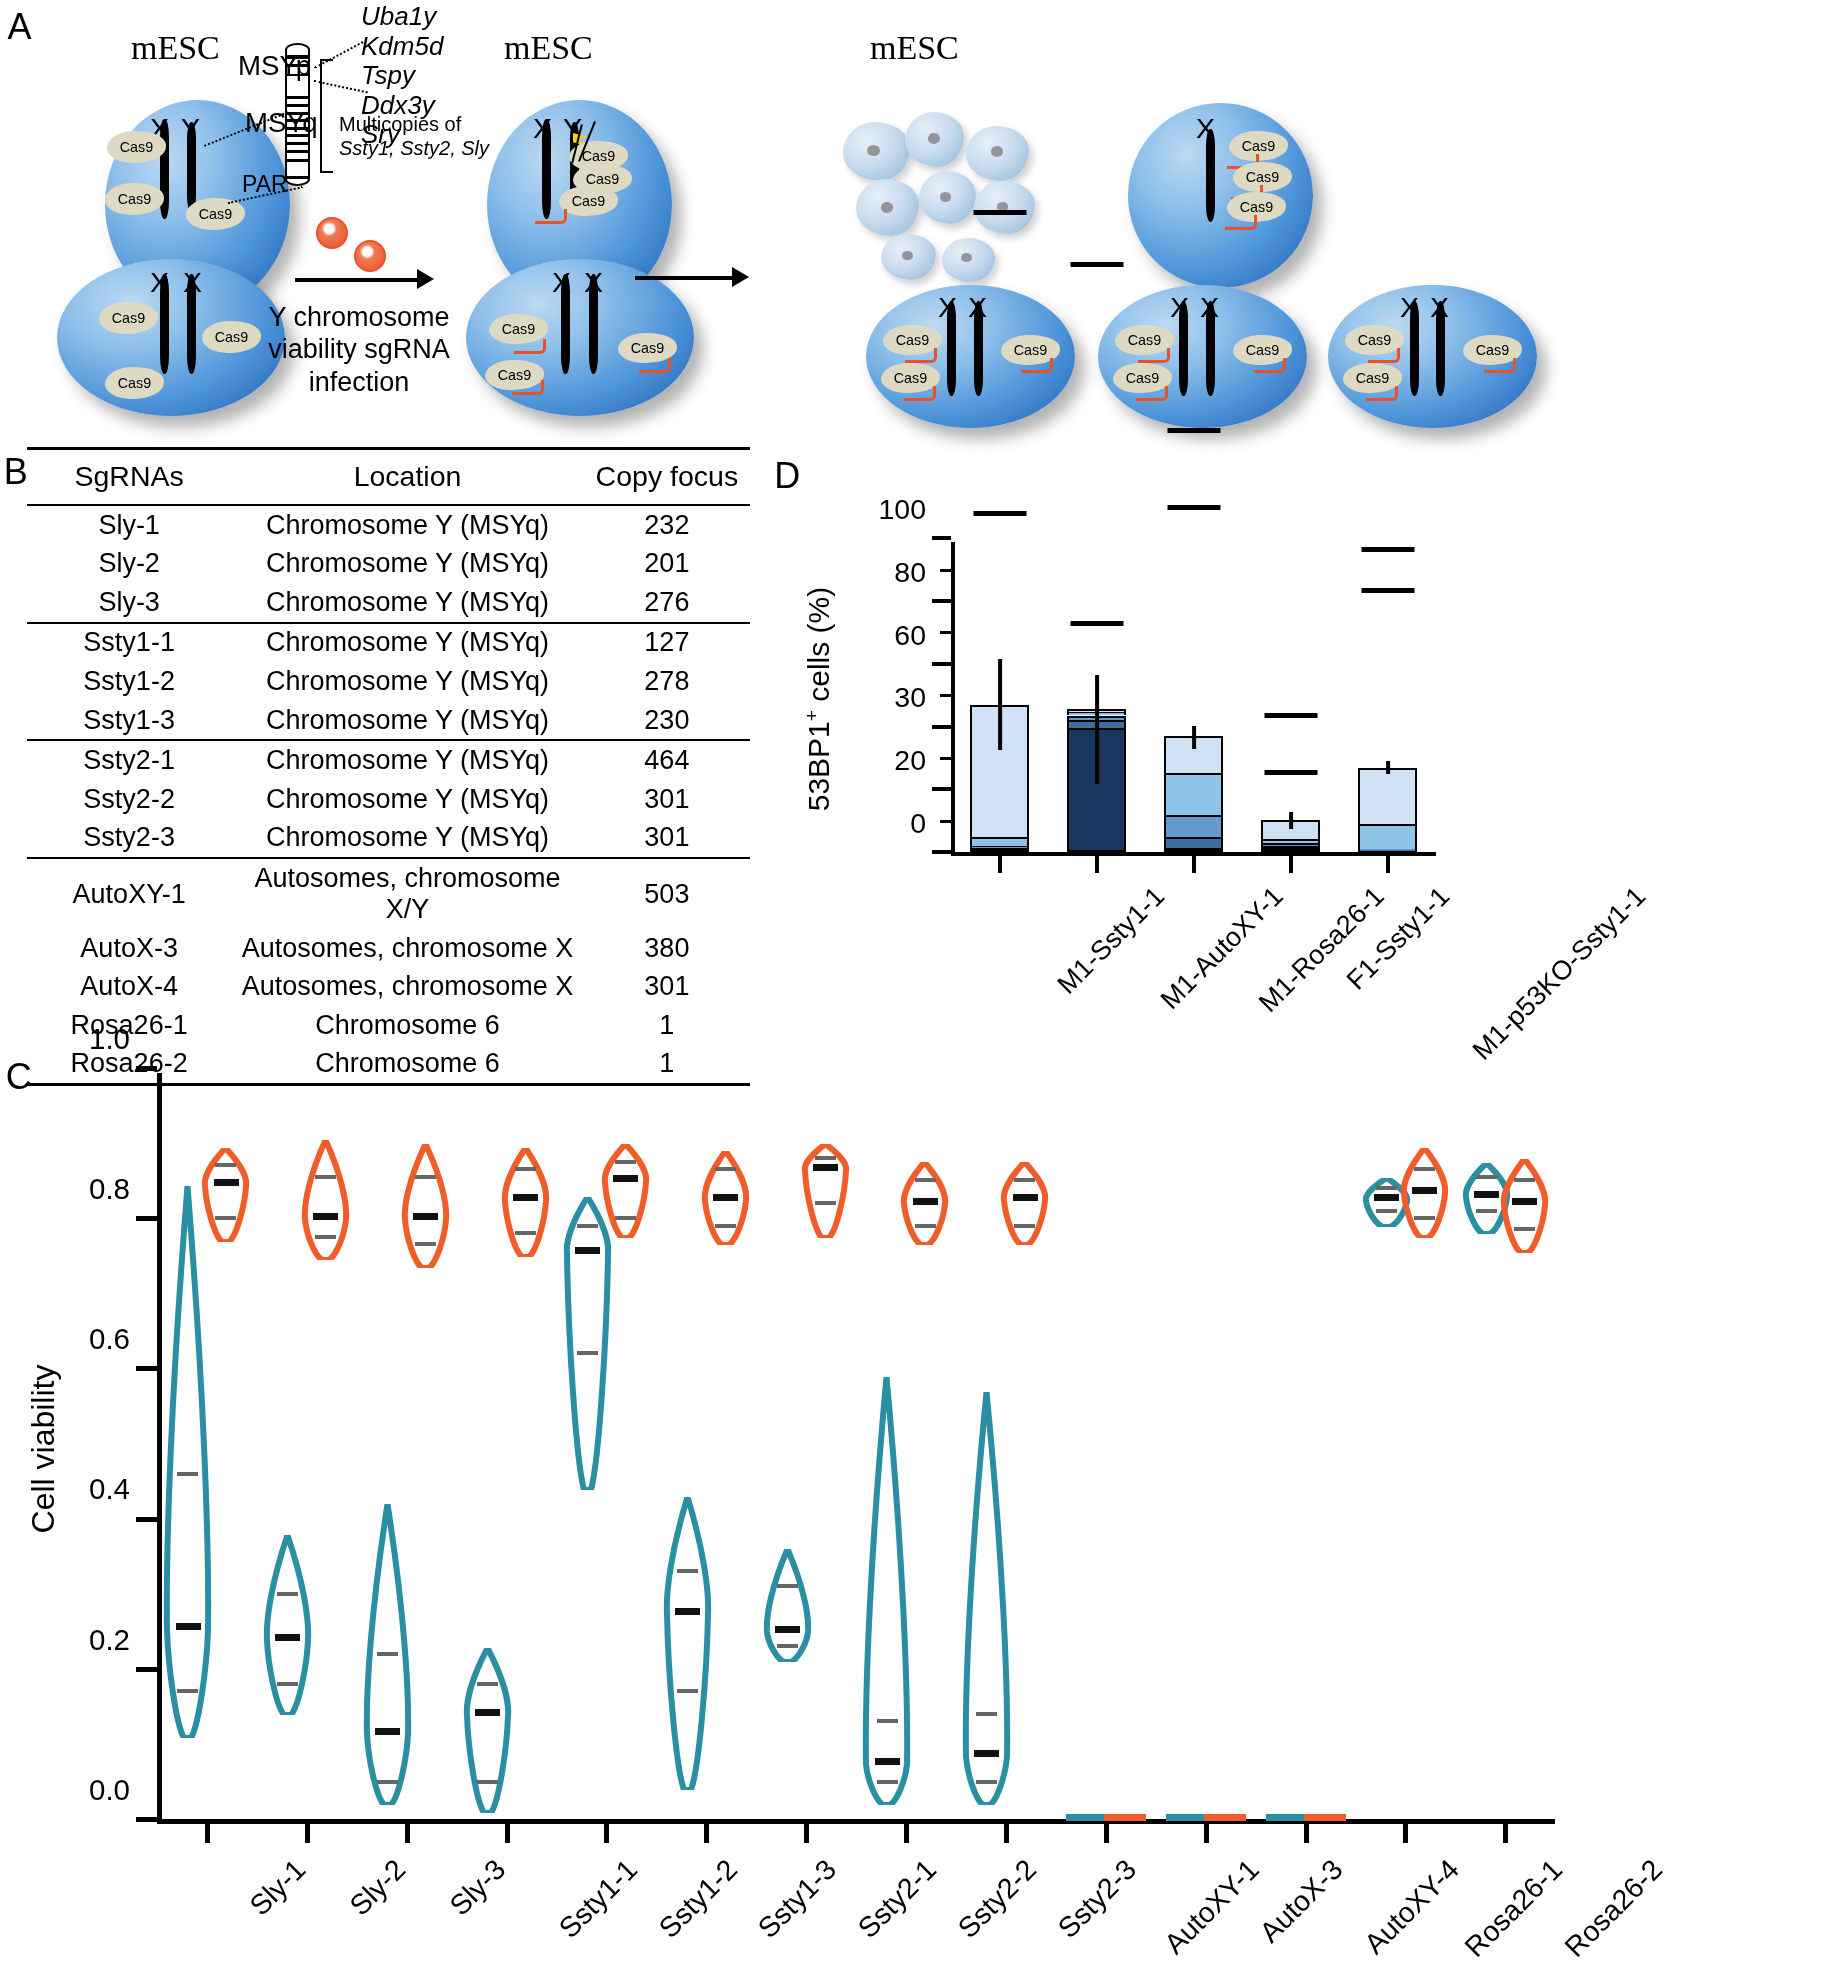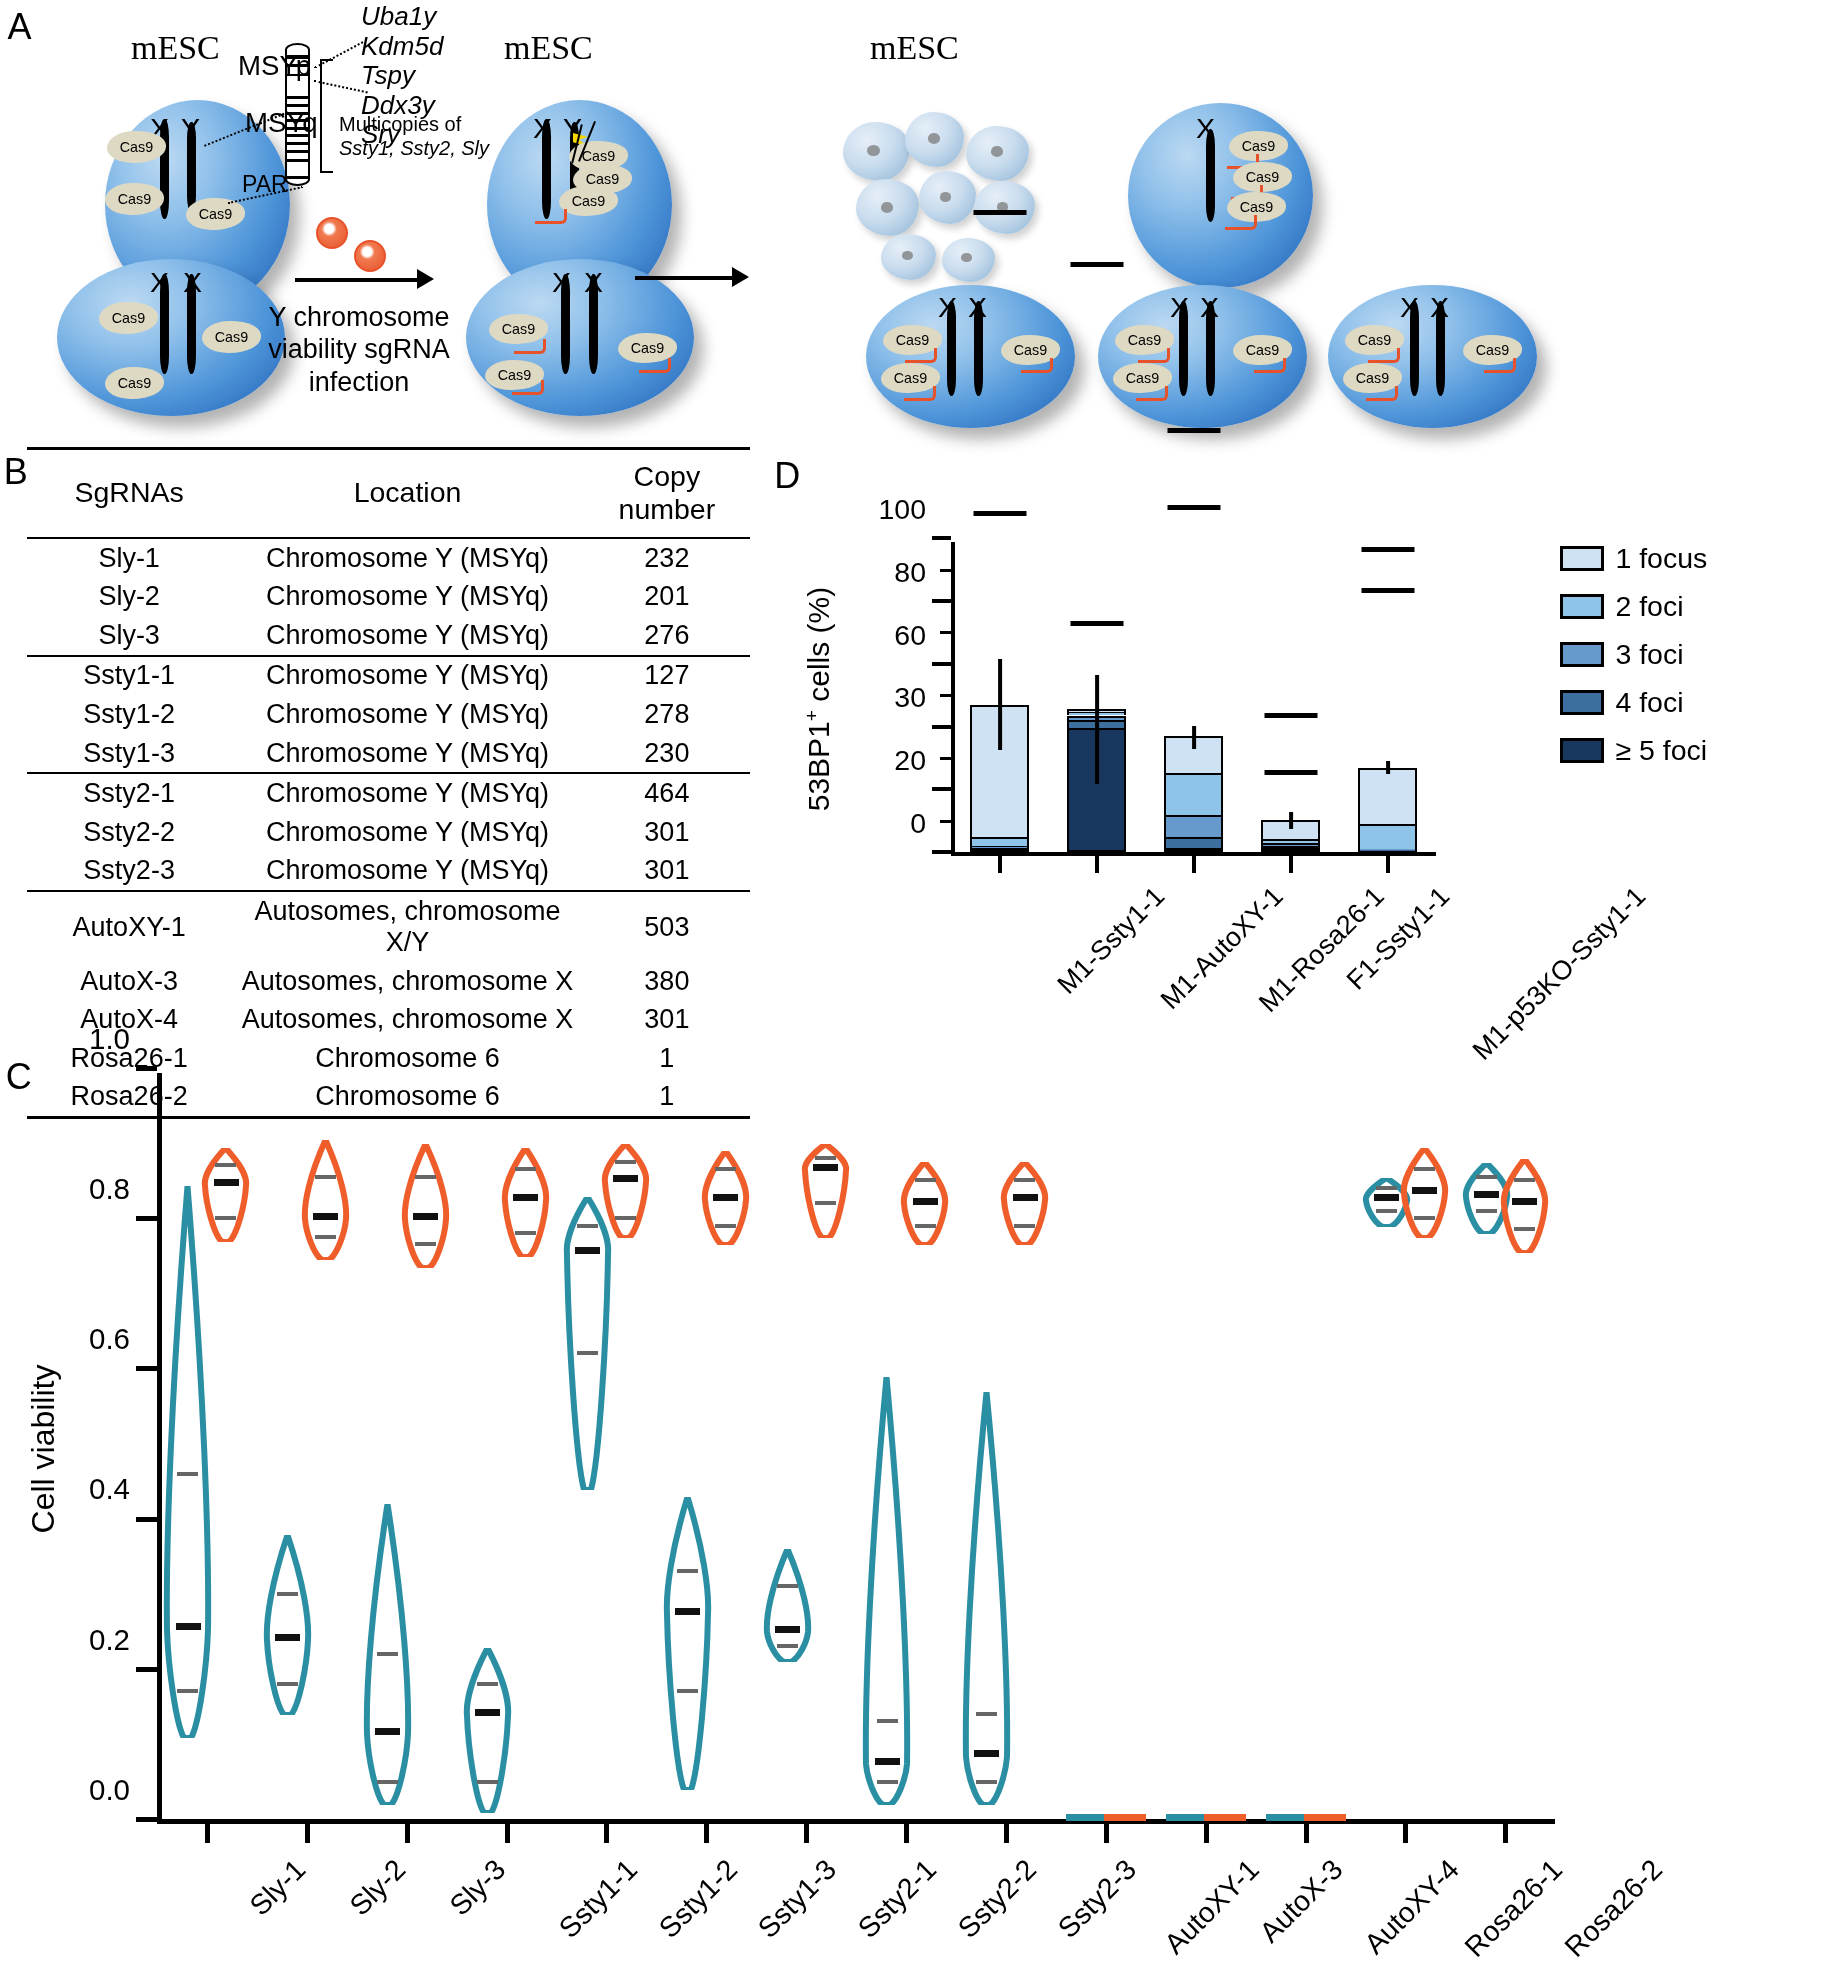--- a/index.html
+++ b/index.html
@@ -298,21 +298,21 @@
   <div class="sg" style="left:1366px; top:386px;"></div>
 </div>
 
 <div id="panelB">
   <div class="panel-letter" style="position:absolute; left:3.8px; top:3.8px;">B</div>
   <table class="sg-table" id="sgTable">
     <thead>
       <tr class="rule-top">
         <th class="col-name">SgRNAs</th>
         <th class="col-loc">Location</th>
-        <th class="col-cn">Copy number</th>
+        <th class="col-cn">Copy focus</th>
       </tr>
     </thead>
     <tbody id="sgTableBody">
         <tr class="rule-mid">
           <td>Sly-1</td>
           <td>Chromosome Y (MSYq)</td>
           <td>232</td>
         </tr>
         <tr>
           <td>Sly-2</td>
@@ -462,42 +462,20 @@
         <div class="seg" style="bottom: 2.2px; height: 2.9px; background: rgb(102, 153, 204);"></div>
         <div class="seg" style="bottom: 3.1px; height: 25px; background: rgb(142, 196, 232);"></div>
         <div class="seg" style="bottom: 28px; height: 56px; background: rgb(207, 226, 243);"></div>
       </div>
       <div class="errbar" style="bottom: 82px; height: 12.6px; left: 437px;"></div>
       <div class="errcap" style="bottom: 304px; left: 437px;"></div>
       <div class="errcap" style="bottom: 263px; left: 437px;"></div>
       <div class="xtick" style="left: 435px;"></div>
       <div class="xlabel-d" style="left: 448px; top: 339px;">M1-p53KO-Ssty1-1</div>
     </div>
-  <div class="legend-d" id="dLegend">
-      <div class="legend-row">
-        <div class="swatch" style="background: rgb(207, 226, 243);"></div>
-        <div class="legend-txt">1 focus</div>
-      </div>
-      <div class="legend-row">
-        <div class="swatch" style="background: rgb(142, 196, 232);"></div>
-        <div class="legend-txt">2 foci</div>
-      </div>
-      <div class="legend-row">
-        <div class="swatch" style="background: rgb(102, 153, 204);"></div>
-        <div class="legend-txt">3 foci</div>
-      </div>
-      <div class="legend-row">
-        <div class="swatch" style="background: rgb(60, 110, 158);"></div>
-        <div class="legend-txt">4 foci</div>
-      </div>
-      <div class="legend-row">
-        <div class="swatch" style="background: rgb(23, 55, 94);"></div>
-        <div class="legend-txt">≥ 5 foci</div>
-      </div>
-    </div>
 </div>
 
 <div id="panelC">
   <div class="panel-letter" style="left:5.7px; top:9.5px;">C</div>
   <div class="plot" id="cPlot">
     <div class="axisYc"></div>
     <div class="axisXc"></div>
     <div class="ytitlec">Cell viability</div>
   <div class="ytickc" style="bottom: 1.9px;"></div>
       <div class="ylabc" style="bottom: 0px;">0.0</div>

